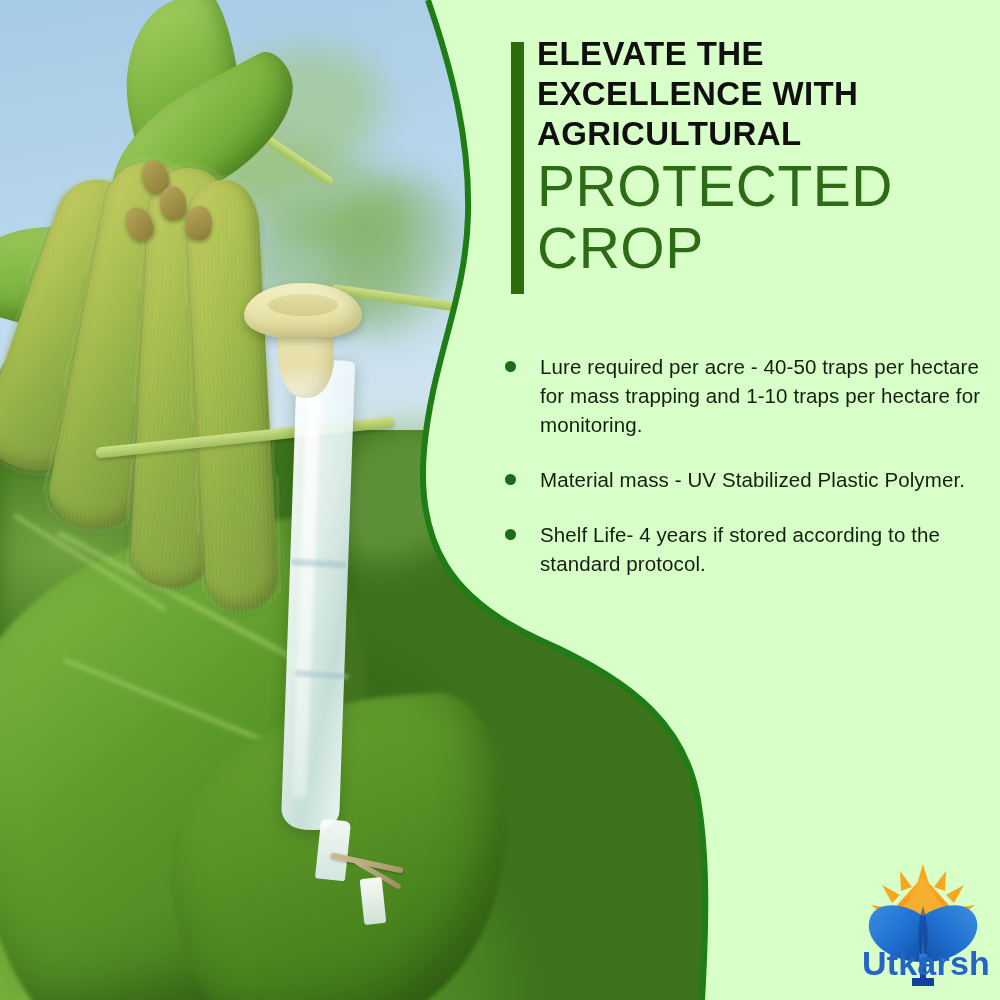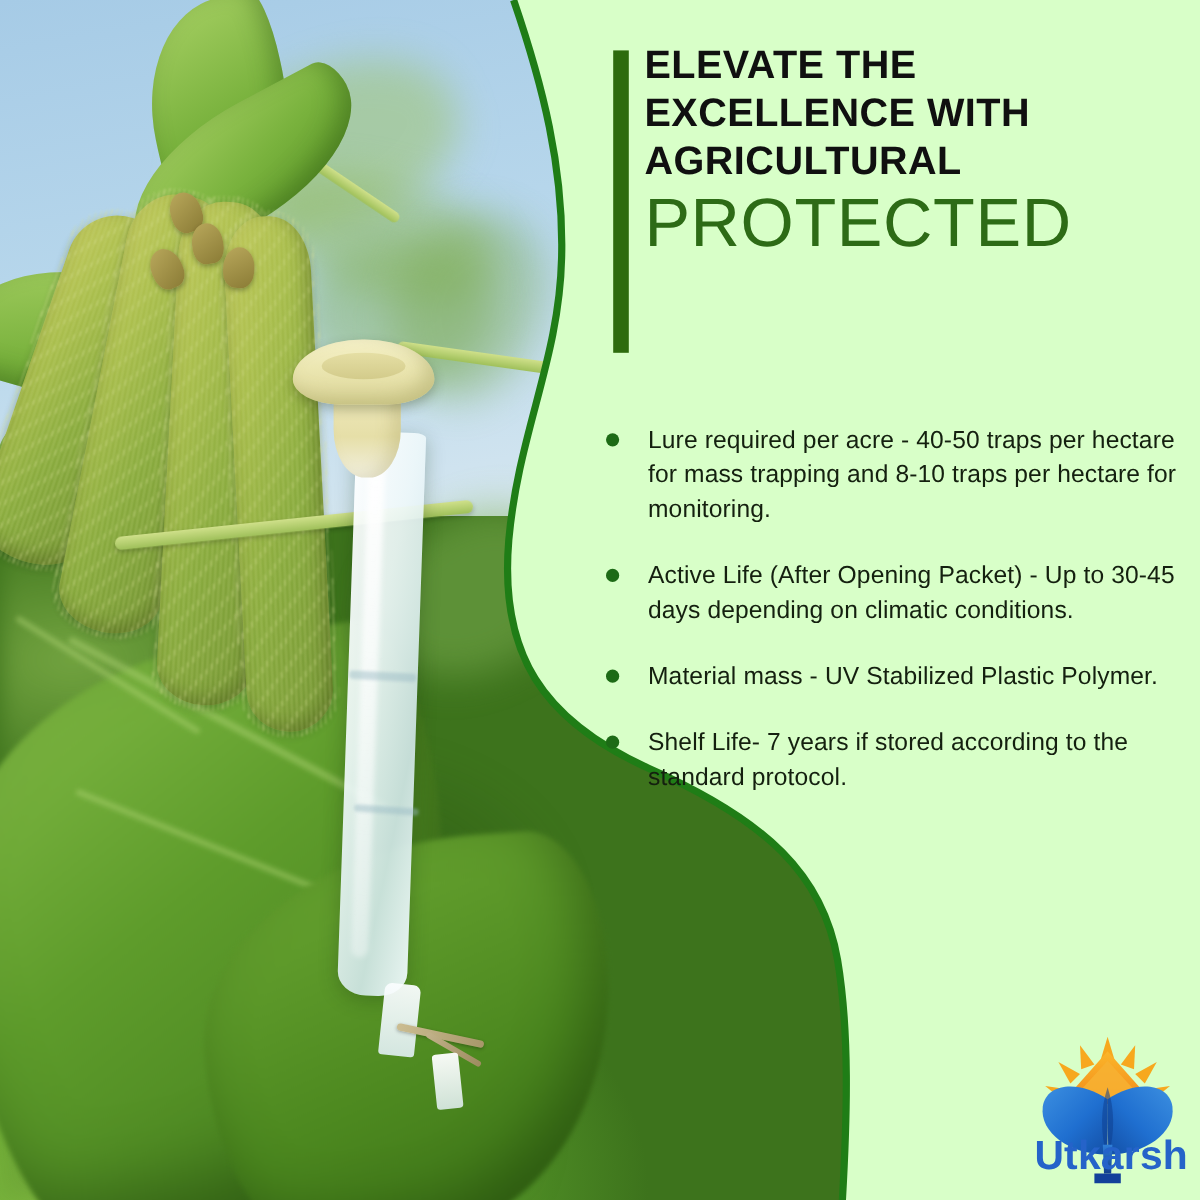--- a/index.html
+++ b/index.html
@@ -269,42 +269,39 @@
     <path d="M 428,0 C 452,70 470,140 468,215 C 466,300 432,360 424,450 C 416,545 452,600 540,640 C 640,684 686,730 698,800 C 708,860 706,930 702,1000" fill="none" stroke="#1f7d16" stroke-width="6"></path>
   </svg>
 
   <div class="accent-bar"></div>
 
   <div class="heading">
     <div class="h-line">ELEVATE THE</div>
     <div class="h-line">EXCELLENCE WITH</div>
     <div class="h-line">AGRICULTURAL</div>
     <div class="h-big">PROTECTED</div>
+    <div class="h-big">CROP</div>
   </div>
 
   <div class="bullets">
 
     <div class="bullet-item">
       <span class="dot"></span>
-      <span class="btext">Lure required per acre - 40-50 traps per hectare for mass trapping and 8-10 traps per hectare for monitoring.</span>
+      <span class="btext">Lure required per acre - 40-50 traps per hectare for mass trapping and 1-10 traps per hectare for monitoring.</span>
     </div>
 
-    <div class="bullet-item">
-      <span class="dot"></span>
-      <span class="btext">Active Life (After Opening Packet) - Up to 30-45 days depending on climatic conditions.</span>
-    </div>
 
     <div class="bullet-item">
       <span class="dot"></span>
       <span class="btext">Material mass - UV Stabilized Plastic Polymer.</span>
     </div>
 
     <div class="bullet-item">
       <span class="dot"></span>
-      <span class="btext">Shelf Life- 7 years if stored according to the standard protocol.</span>
+      <span class="btext">Shelf Life- 4 years if stored according to the standard protocol.</span>
     </div>
 
   </div>
 
   <svg class="logo" viewBox="0 0 126 126">
     <defs>
       <linearGradient id="leafL" x1="0" y1="0" x2="1" y2="1">
         <stop offset="0%" stop-color="#3c8fe0"></stop>
         <stop offset="55%" stop-color="#1f6fd0"></stop>
         <stop offset="100%" stop-color="#134fa6"></stop>

